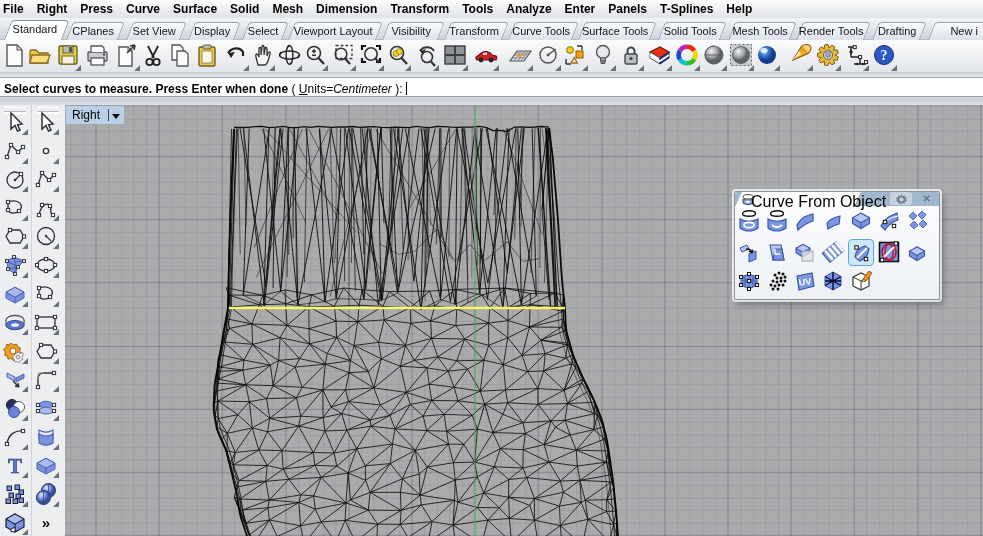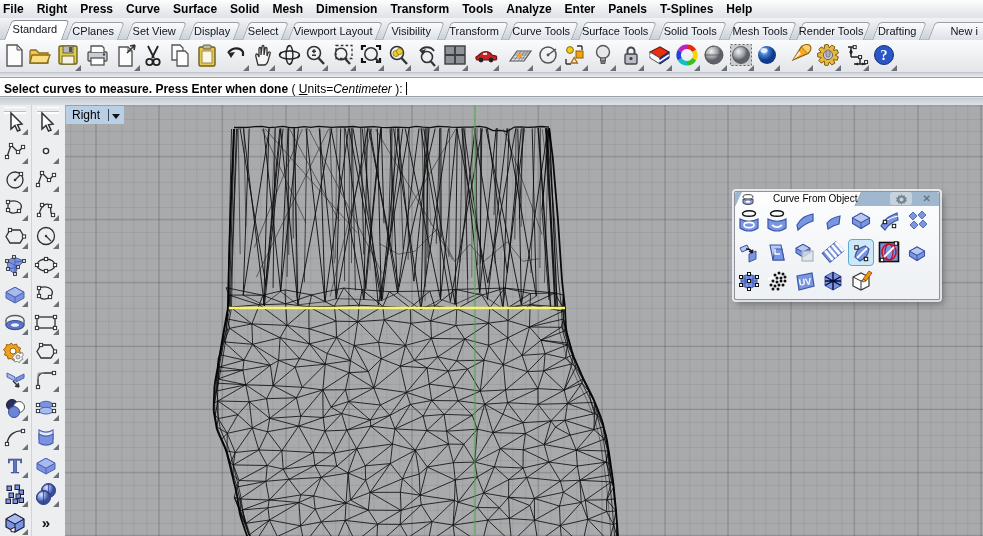--- a/index.html
+++ b/index.html
@@ -54,21 +54,21 @@
 #vplabel .sep { display:inline-block; width:1px; height:12px; background:#3c4450; margin:0 3px 0 8px; vertical-align:-2px; }
 #vplabel .arr { display:inline-block; width:0; height:0; border:4px solid transparent; border-top:5px solid #111; vertical-align:-4px; }
 #meshsvg { position:absolute; left:0; top:0; }
 
 #palette { position:absolute; left:669px; top:86px; width:206px; height:109px;
   background:linear-gradient(#fcfdfe,#edf0f4); border:1px solid #8d949e; border-radius:2px;
   box-shadow:0 0 0 2px rgba(255,255,255,0.75), 3px 4px 7px rgba(40,45,55,0.45); }
 #pal-head { position:absolute; left:0; top:0; width:204px; height:14px; background:#9fb8cf; border-radius:2px 2px 0 0; }
 #pal-tab { position:absolute; left:7px; top:0; width:120px; height:14px; background:#fdfdfd;
   border-right:1px solid #8d949e; transform:skewX(-25deg); transform-origin:top left; }
-#pal-title { position:absolute; left:38px; top:1px; font-size:10px; color:#000; white-space:nowrap; z-index:2; }
+#pal-title { position:absolute; left:16px; top:1px; font-size:16px; color:#000; white-space:nowrap; z-index:2; }
 #pal-gear { position:absolute; right:27px; top:0px; width:22px; height:13px; background:#c6d3de; border-radius:3px; text-align:center; }
 #pal-x { position:absolute; right:8px; top:0.5px; font-size:10px; font-weight:bold; color:#6a7380; }
 </style>
 </head>
 <body>
 <div id="app">
 <div id="menubar"><span>File</span><span>Right</span><span>Press</span><span>Curve</span><span>Surface</span><span>Solid</span><span>Mesh</span><span>Dimension</span><span>Transform</span><span>Tools</span><span>Analyze</span><span>Enter</span><span>Panels</span><span>T-Splines</span><span>Help</span></div>
 <div id="tabbar">
 <div class="tab active" style="left:4px;width:58px;">
         <i>Standard</i>

